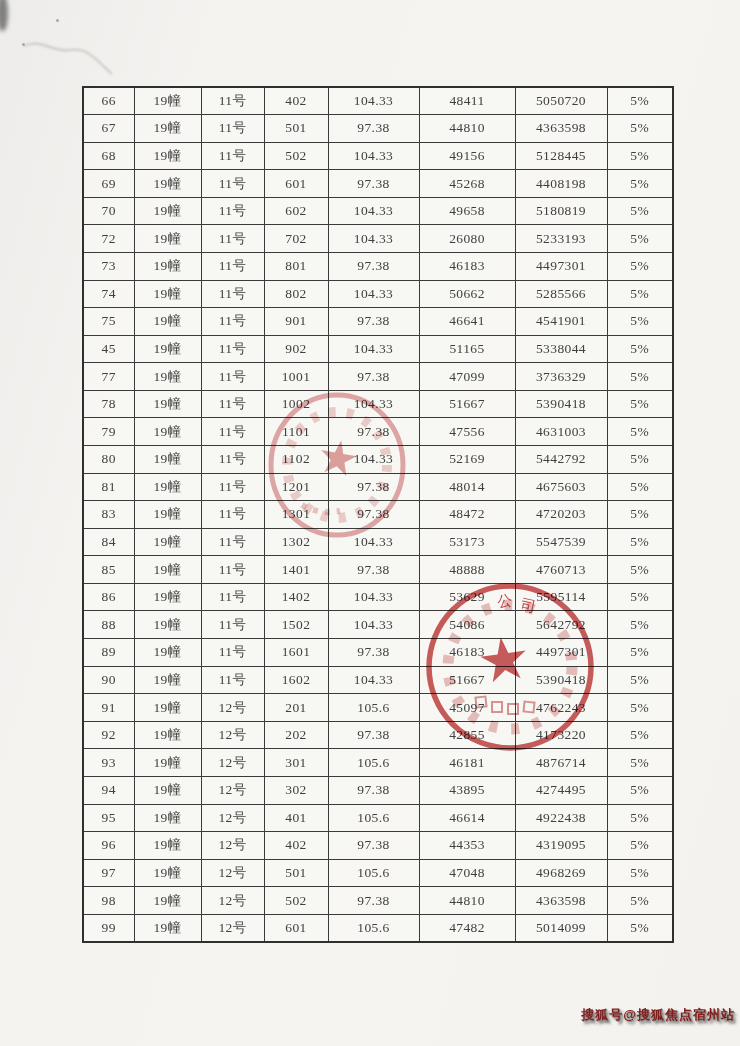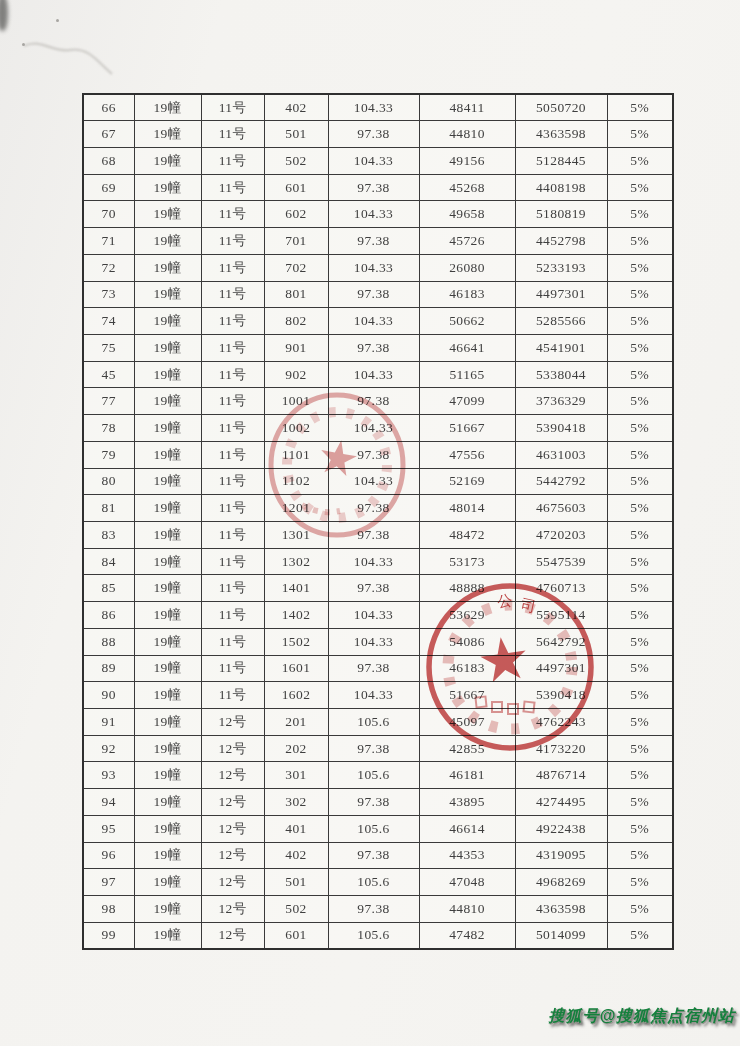--- a/index.html
+++ b/index.html
@@ -16,42 +16,40 @@
   }
   .crease{position:absolute;left:0;top:0;pointer-events:none;}
   .dot{position:absolute;width:3px;height:3px;border-radius:50%;background:#a8a6a2;filter:blur(.4px);}
   .dot.d1{left:56px;top:19px;}
   .dot.d2{left:22px;top:43px;}
   
   table.price-table{
     position:absolute;left:82px;top:86px;width:590px;height:857px;
     border-collapse:collapse;table-layout:fixed;
     background:rgba(250,249,246,.55);
-    margin-top:7px;
   }
   table.price-table{border:2px solid #2f2f2f;}
   table.price-table td{
     border:1.4px solid #3a3a3a;
     text-align:center;vertical-align:middle;
     font-size:13.5px;color:#3f3f3f;letter-spacing:.4px;
     padding:0;overflow:hidden;white-space:nowrap;
   }
   table.price-table tr{height:25.2px;}
   
   svg.stamp{position:absolute;mix-blend-mode:multiply;filter:blur(.5px);}
   .stamp1{left:262px;top:387px;}
   .stamp2{left:424px;top:581px;}
   
   .watermark{
     position:absolute;right:5px;top:1006px;
     font-family:"Liberation Sans","DejaVu Sans",sans-serif;
-    font-weight:bold;font-size:16px;letter-spacing:1px;
-    color:#15803d;
+    font-weight:bold;font-size:13px;letter-spacing:1px;
+    color:#7f1d1d;
     text-shadow:1px 1px 0 #96948f, 2.5px 2.5px 3px rgba(70,70,68,.9);
-    font-style:italic;
   }
 </style>
 </head>
 <body>
 
 <div class="page">
 
   <div class="corner-smudge"></div>
   <svg class="crease" width="160" height="110">
     <path d="M24,46 C40,38 54,53 70,50 C88,47 96,60 112,74" fill="none" stroke="#c8c6c2" stroke-width="2.4" opacity="0.8" filter="blur(0.8px)"></path>
@@ -112,30 +110,20 @@
           <td>5%</td>
         </tr>
         <tr>
           <td>70</td>
           <td>19幢</td>
           <td>11号</td>
           <td>602</td>
           <td>104.33</td>
           <td>49658</td>
           <td>5180819</td>
-          <td>5%</td>
-        </tr>
-        <tr>
-          <td>71</td>
-          <td>19幢</td>
-          <td>11号</td>
-          <td>701</td>
-          <td>97.38</td>
-          <td>45726</td>
-          <td>4452798</td>
           <td>5%</td>
         </tr>
         <tr>
           <td>72</td>
           <td>19幢</td>
           <td>11号</td>
           <td>702</td>
           <td>104.33</td>
           <td>26080</td>
           <td>5233193</td>

